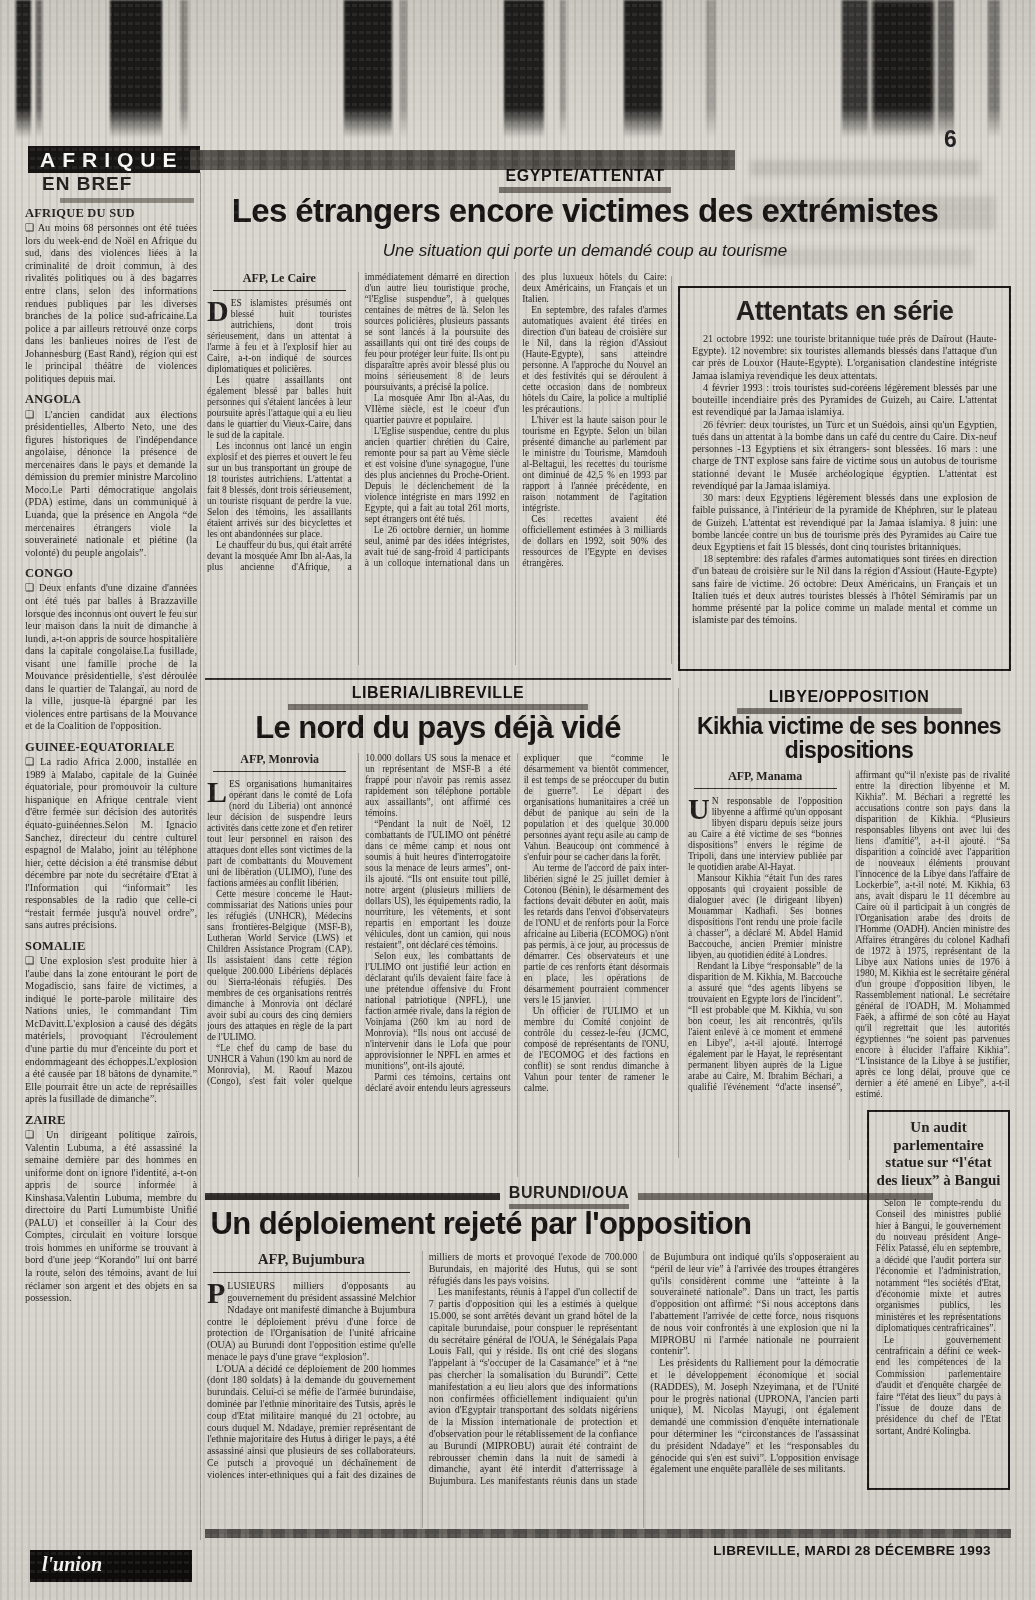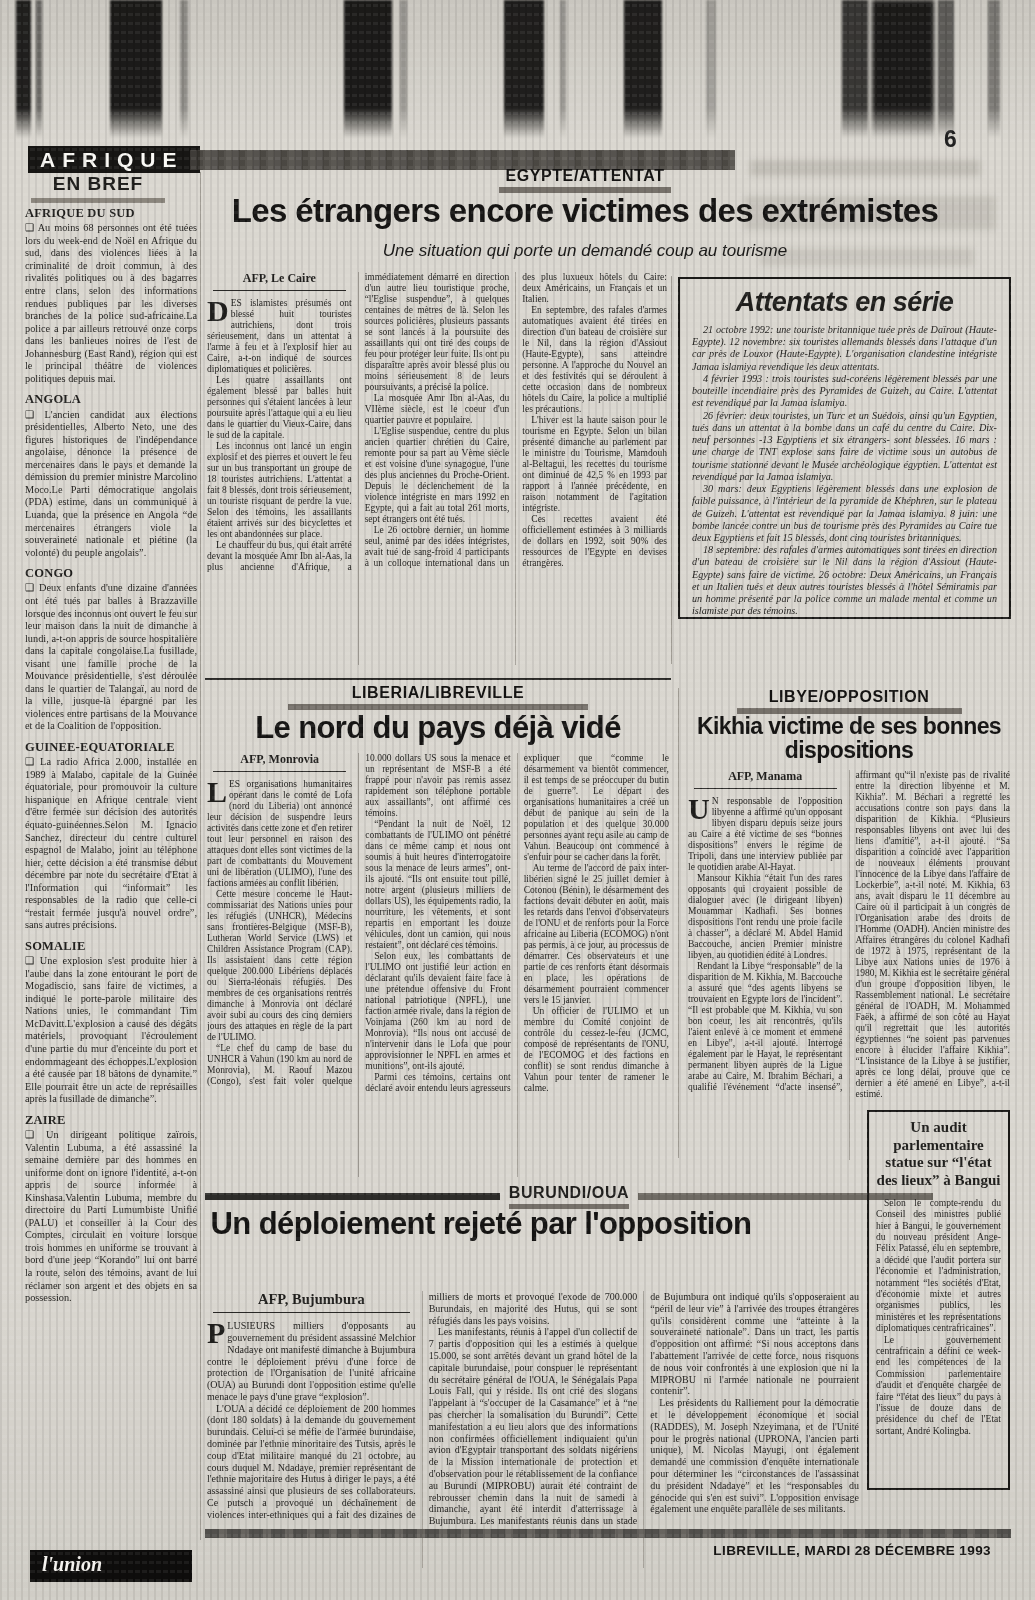--- a/index.html
+++ b/index.html
@@ -25,21 +25,21 @@
     color:#fbfaf6;font-family:"Liberation Sans",sans-serif;font-weight:bold;font-size:21px;
     letter-spacing:7px;line-height:27px;padding-left:12px;box-sizing:border-box;}
   .section-bar-ext{position:absolute;left:190px;top:150px;width:545px;height:20px;opacity:.88;
     background:repeating-linear-gradient(90deg,#44413d 0 7px,#37342f 7px 13px,#4a4742 13px 21px);}
   .page-number{position:absolute;left:944px;top:126px;font-family:"Liberation Sans",sans-serif;
     font-weight:bold;font-size:23px;color:#222;}
   
   .vrule{position:absolute;width:1px;background:#9e9a92;}
   .hrule{position:absolute;background:#2c2b29;}
   
-  .enbref-head{position:absolute;left:13px;top:173px;width:170px;text-align:center;}
+  .enbref-head{position:absolute;left:42px;top:173px;width:170px;text-align:left;}
   .enbref-title{font-family:"Liberation Sans",sans-serif;font-weight:bold;font-size:19px;letter-spacing:1px;}
   .enbref-rule{width:134px;height:5px;background:#8b867d;margin:3px auto 0;}
   .enbref-body{position:absolute;left:25px;top:206px;width:172px;height:1335px;overflow:hidden;
     font-size:10.3px;line-height:1.22;text-align:justify;hyphens:auto;}
   .enbref-body h3{font-family:"Liberation Serif",serif;font-size:12.5px;margin:7px 0 1px;letter-spacing:.2px;}
   .enbref-body h3:first-child{margin-top:0;}
   .enbref-body p{margin:0;}
   
   .kicker{position:absolute;text-align:center;font-family:"Liberation Sans",sans-serif;
     font-weight:bold;font-size:16px;letter-spacing:.6px;color:#141312;}
@@ -145,21 +145,21 @@
         <p class="para">La mosquée Amr Ibn al-Aas, du VIIème siècle, est le coeur d'un quartier pauvre et populaire.</p>
         <p class="para">L'Eglise suspendue, centre du plus ancien quartier chrétien du Caire, remonte pour sa part au Vème siècle et est voisine d'une synagogue, l'une des plus anciennes du Proche-Orient. Depuis le déclenchement de la violence intégriste en mars 1992 en Egypte, qui a fait au total 261 morts, sept étrangers ont été tués.</p>
         <p class="para">Le 26 octobre dernier, un homme seul, animé par des idées intégristes, avait tué de sang-froid 4 participants à un colloque international dans un des plus luxueux hôtels du Caire: deux Américains, un Français et un Italien.</p>
         <p class="para">En septembre, des rafales d'armes automatiques avaient été tirées en direction d'un bateau de croisière sur le Nil, dans la région d'Assiout (Haute-Egypte), sans atteindre personne. A l'approche du Nouvel an et des festivités qui se déroulent à cette occasion dans de nombreux hôtels du Caire, la police a multiplié les précautions.</p>
         <p class="para">L'hiver est la haute saison pour le tourisme en Egypte. Selon un bilan présenté dimanche au parlement par le ministre du Tourisme, Mamdouh al-Beltagui, les recettes du tourisme ont diminué de 42,5 % en 1993 par rapport à l'année précédente, en raison notamment de l'agitation intégriste.</p>
         <p class="para">Ces recettes avaient été officiellement estimées à 3 milliards de dollars en 1992, soit 90% des ressources de l'Egypte en devises étrangères.</p>
       </div>
   </div>
   <div class="vrule" style="left:671px;top:276px;height:388px;"></div>
 
-  <div class="newsbox" style="left:678px;top:277px;width:333px;height:342px;font-style:italic;">
+  <div class="newsbox" style="left:678px;top:286px;width:333px;height:385px;">
     <div class="box-title">Attentats en série</div>
     <div>
         <p class="para">21 octobre 1992: une touriste britannique tuée près de Daïrout (Haute-Egypte). 12 novembre: six touristes allemands blessés dans l'attaque d'un car près de Louxor (Haute-Egypte). L'organisation clandestine intégriste Jamaa islamiya revendique les deux attentats.</p>
         <p class="para">4 février 1993 : trois touristes sud-coréens légèrement blessés par une bouteille incendiaire près des Pyramides de Guizeh, au Caire. L'attentat est revendiqué par la Jamaa islamiya.</p>
         <p class="para">26 février: deux touristes, un Turc et un Suédois, ainsi qu'un Egyptien, tués dans un attentat à la bombe dans un café du centre du Caire. Dix-neuf personnes -13 Egyptiens et six étrangers- sont blessées. 16 mars : une charge de TNT explose sans faire de victime sous un autobus de tourisme stationné devant le Musée archéologique égyptien. L'attentat est revendiqué par la Jamaa islamiya.</p>
         <p class="para">30 mars: deux Egyptiens légèrement blessés dans une explosion de faible puissance, à l'intérieur de la pyramide de Khéphren, sur le plateau de Guizeh. L'attentat est revendiqué par la Jamaa islamiya. 8 juin: une bombe lancée contre un bus de tourisme près des Pyramides au Caire tue deux Egyptiens et fait 15 blessés, dont cinq touristes britanniques.</p>
         <p class="para">18 septembre: des rafales d'armes automatiques sont tirées en direction d'un bateau de croisière sur le Nil dans la région d'Assiout (Haute-Egypte) sans faire de victime. 26 octobre: Deux Américains, un Français et un Italien tués et deux autres touristes blessés à l'hôtel Sémiramis par un homme présenté par la police comme un malade mental et comme un islamiste par des témoins.</p>
       </div>
   </div>
 
@@ -197,21 +197,21 @@
         <p class="para">Rendant la Libye “responsable” de la disparition de M. Kikhia, M. Baccouche a assuré que “des agents libyens se trouvaient en Egypte lors de l'incident”. “Il est probable que M. Kikhia, vu son bon coeur, les ait rencontrés, qu'ils l'aient enlevé à ce moment et emmené en Libye”, a-t-il ajouté. Interrogé également par le Hayat, le représentant permanent libyen auprès de la Ligue arabe au Caire, M. Ibrahim Béchari, a qualifié l'événement “d'acte insensé”, affirmant qu'“il n'existe pas de rivalité entre la direction libyenne et M. Kikhia”. M. Béchari a regretté les accusations contre son pays dans la disparition de Kikhia. “Plusieurs responsables libyens ont avec lui des liens d'amitié”, a-t-il ajouté. “Sa disparition a coïncidé avec l'apparition de nouveaux éléments prouvant l'innocence de la Libye dans l'affaire de Lockerbie”, a-t-il noté. M. Kikhia, 63 ans, avait disparu le 11 décembre au Caire où il participait à un congrès de l'Organisation arabe des droits de l'Homme (OADH). Ancien ministre des Affaires étrangères du colonel Kadhafi de 1972 à 1975, représentant de la Libye aux Nations unies de 1976 à 1980, M. Kikhia est le secrétaire général d'un groupe d'opposition libyen, le Rassemblement national. Le secrétaire général de l'OADH, M. Mohammed Faëk, a affirmé de son côté au Hayat qu'il regrettait que les autorités égyptiennes “ne soient pas parvenues encore à élucider l'affaire Kikhia”. “L'insistance de la Libye à se justifier, après ce long délai, prouve que ce dernier a été amené en Libye”, a-t-il estimé.</p>
       </div>
   </div>
 
   <div class="bu-row">
     <div class="bar dark"></div>
     <span class="ktext">BURUNDI/OUA</span>
     <div class="bar lite"></div>
   </div>
   <div class="headline" style="left:205px;top:1206px;width:552px;font-size:31px;">Un déploiement rejeté par l'opposition</div>
-  <div class="article-body" style="left:207px;top:1251px;width:652px;height:277px;column-count:3;font-size:10px;line-height:1.18;margin-top:40px;">
+  <div class="article-body" style="left:207px;top:1251px;width:652px;height:277px;column-count:3;font-size:10px;line-height:1.18;">
     <div class="byline" style="font-size:14.5px;">AFP, Bujumbura</div>
     <p class="lead"><span class="dropcap">P</span><span>LUSIEURS milliers d'opposants au gouvernement du président assassiné Melchior Ndadaye ont manifesté dimanche à Bujumbura contre le déploiement prévu d'une force de protection de l'Organisation de l'unité africaine (OUA) au Burundi dont l'opposition estime qu'elle menace le pays d'une grave “explosion”.</span></p>
     <div>
         <p class="para">L'OUA a décidé ce déploiement de 200 hommes (dont 180 soldats) à la demande du gouvernement burundais. Celui-ci se méfie de l'armée burundaise, dominée par l'ethnie minoritaire des Tutsis, après le coup d'Etat militaire manqué du 21 octobre, au cours duquel M. Ndadaye, premier représentant de l'ethnie majoritaire des Hutus à diriger le pays, a été assassiné ainsi que plusieurs de ses collaborateurs.  Ce putsch a provoqué un déchaînement de violences inter-ethniques qui a fait des dizaines de milliers de morts et provoqué l'exode de 700.000 Burundais, en majorité des Hutus, qui se sont réfugiés dans les pays voisins.</p>
         <p class="para">Les manifestants, réunis à l'appel d'un collectif de 7 partis d'opposition qui les a estimés à quelque 15.000, se sont arrêtés devant un grand hôtel de la capitale burundaise, pour conspuer le représentant du secrétaire général de l'OUA, le Sénégalais Papa Louis Fall, qui y réside. Ils ont crié des slogans l'appelant à “s'occuper de la Casamance” et à “ne pas chercher la somalisation du Burundi”. Cette manifestation a eu lieu alors que des informations non confirmées officiellement indiquaient qu'un avion d'Egyptair transportant des soldats nigériens de la Mission internationale de protection et d'observation pour le rétablissement de la confiance au Burundi (MIPROBU) aurait été contraint de rebrousser chemin dans la nuit de samedi à dimanche, ayant été interdit d'atterrissage à Bujumbura. Les manifestants réunis dans un stade de Bujumbura ont indiqué qu'ils s'opposeraient au “péril de leur vie” à l'arrivée des troupes étrangères qu'ils considèrent comme une “atteinte à la souveraineté nationale”. Dans un tract, les partis d'opposition ont affirmé: “Si nous acceptons dans l'abattement l'arrivée de cette force, nous risquons de nous voir confrontés à une explosion que ni la MIPROBU ni l'armée nationale ne pourraient contenir”.</p>
         <p class="para">Les présidents du Ralliement pour la démocratie et le développement économique et social (RADDES), M. Joseph Nzeyimana, et de l'Unité pour le progrès national (UPRONA, l'ancien parti unique), M. Nicolas Mayugi, ont également demandé une commission d'enquête internationale pour déterminer les “circonstances de l'assassinat du président Ndadaye” et les “responsables du génocide qui s'en est suivi”. L'opposition envisage également une enquête parallèle de ses militants.</p>
       </div>
   </div>
 
   <div class="newsbox auditbox" style="left:867px;top:1110px;width:143px;height:380px;">

